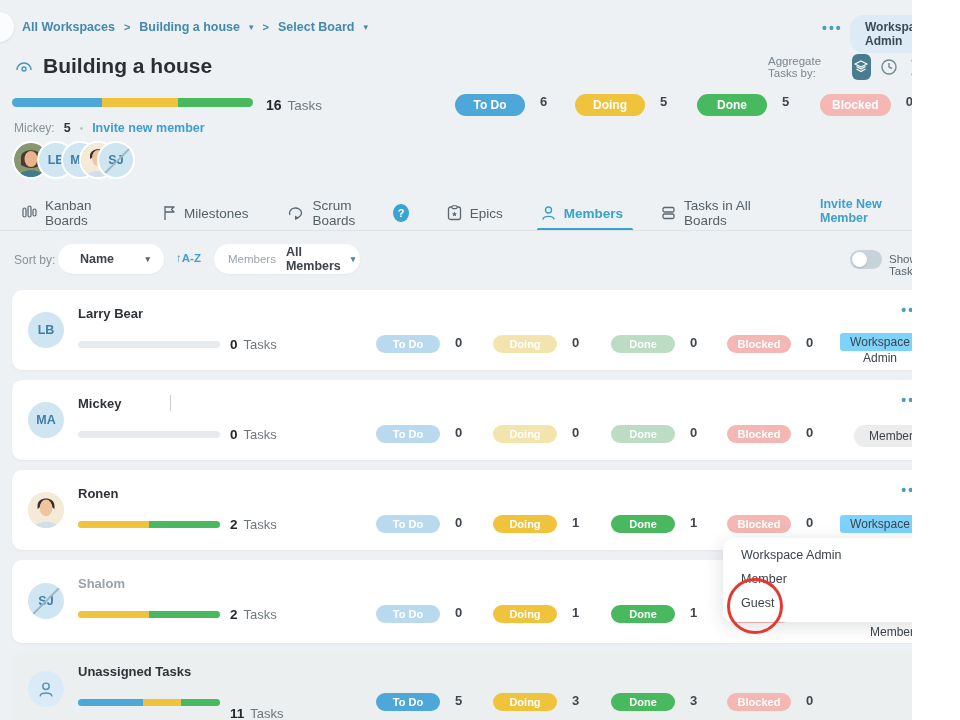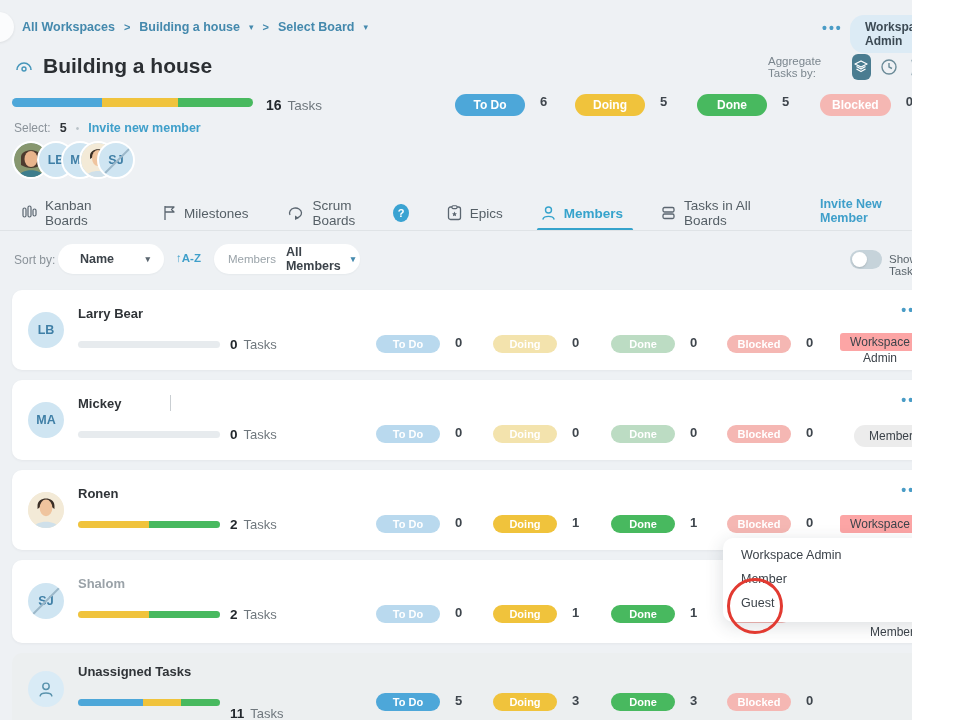--- a/index.html
+++ b/index.html
@@ -71,21 +71,21 @@
   .card{position:absolute;left:12px;width:926px;background:#fff;border-radius:10px;box-shadow:0 1px 3px rgba(30,40,50,.05);}
   .card.gray{background:#eceff0;box-shadow:none;}
   .row-av{position:absolute;left:16px;width:36px;height:36px;border-radius:50%;background:#cfe5f2;
           display:flex;align-items:center;justify-content:center;font-size:12.5px;font-weight:bold;color:#3f7fa6;overflow:hidden;}
   .row-name{position:absolute;left:66px;top:16px;font-size:13px;font-weight:bold;color:#2f3337;}
   .row-name.dim{color:#9aa2a8;}
   .row-prog{position:absolute;left:66px;top:51px;width:142px;height:7px;}
   .row-tasks{position:absolute;left:218px;top:45px;}
   .row-dots{position:absolute;right:16px;top:12px;}
   .role-sel{position:absolute;right:6px;top:43px;width:104px;text-align:center;font-size:12px;color:#3c434a;cursor:pointer;}
-  .hl{background:#fca5a5;display:inline-block;padding:2px 10px;border-radius:3px;}
+  .hl{background:#7dd3fc;display:inline-block;padding:2px 10px;border-radius:3px;}
   .role-pill{position:absolute;right:10px;top:45px;background:#ececec;border-radius:12px;padding:4px 15px;
              font-size:12px;color:#3c434a;cursor:pointer;}
   .role-plain{position:absolute;right:24px;top:65px;font-size:12px;color:#3c434a;}
   .cursor-line{position:absolute;left:158px;top:15px;width:1px;height:16px;background:#c9ced2;}
 
   
   .menu{left:723px;top:538px;width:205px;height:84px;background:#fff;border-radius:10px;
         box-shadow:0 4px 18px rgba(40,50,60,.16);z-index:5;}
   .menu-item{position:absolute;left:18px;font-size:12.5px;color:#3c434a;cursor:pointer;}
   .red-ring{position:absolute;left:4px;top:40px;width:50px;height:50px;border:3px solid #e23a31;border-radius:50%;z-index:6;}
@@ -159,21 +159,21 @@
   <div class="abs bgroup" style="left:697px;top:94px;">
     <span class="pill hp done">Done</span>
     <span class="cnt">5</span>
   </div>
   <div class="abs bgroup" style="left:820px;top:94px;">
     <span class="pill hp blocked">Blocked</span>
     <span class="cnt">0</span>
   </div>
 
   <div class="abs" style="left:14px;top:121px;display:flex;align-items:center;gap:9px;">
-    <span class="mlabel">Select:</span>
+    <span class="mlabel">Mickey:</span>
     <span class="mcount">5</span>
     <span class="mdot">•</span>
     <span class="link">Invite new member</span>
   </div>
   <div class="abs" style="left:0;top:141px;height:40px;">
     <span class="av" style="left:12px;z-index:1;">
       <svg width="34" height="34" viewBox="0 0 34 34">
           <circle cx="17" cy="17" r="17" fill="#87976f"></circle>
           <path d="M7 14 C7 5 27 5 27 14 L27 22 C20 26 14 26 7 22Z" fill="#4c3a2e"></path>
           <ellipse cx="17" cy="16" rx="6.5" ry="8" fill="#e8b48c"></ellipse>

